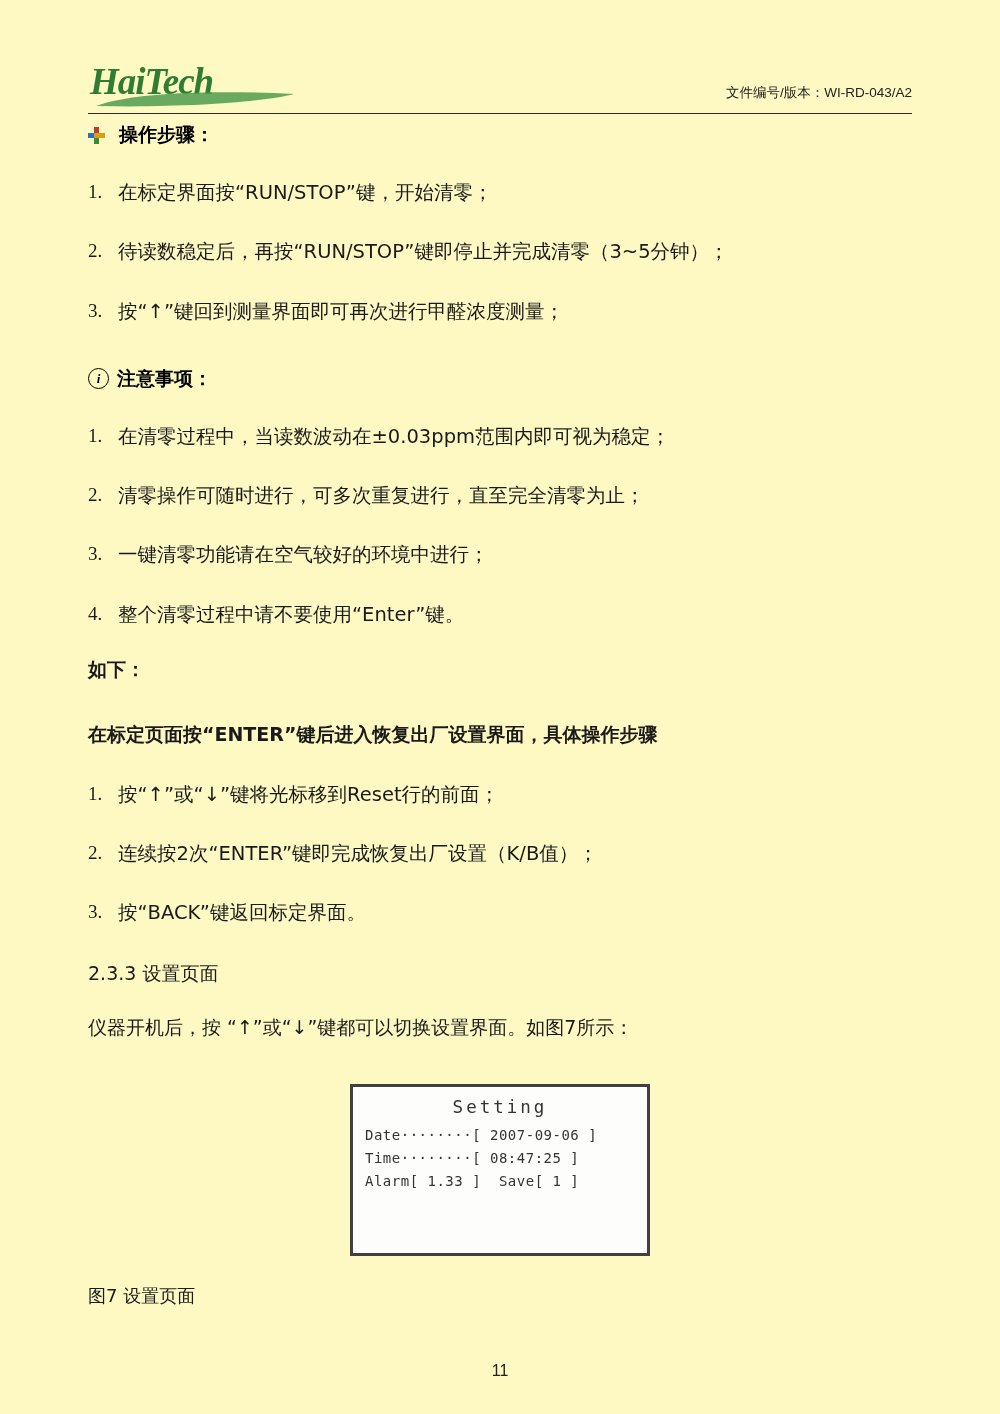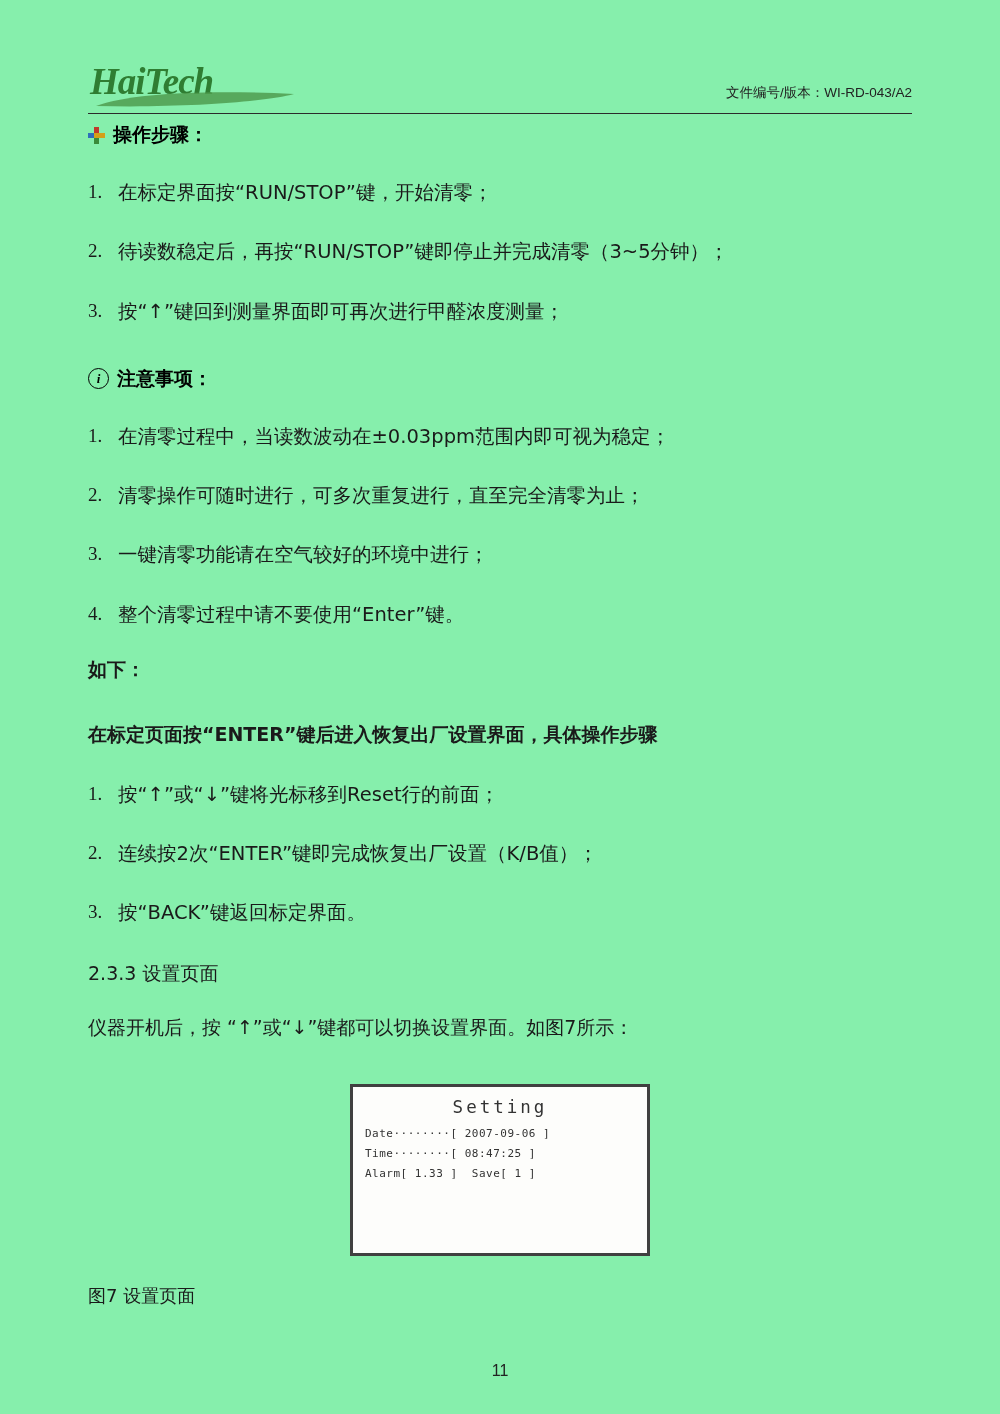--- a/index.html
+++ b/index.html
@@ -11,21 +11,21 @@
     width: 1000px;
     height: 1414px;
     position: relative;
     font-family: "Liberation Serif", serif;
     color: #1a1a1a;
     overflow: hidden;
   }
   .page {
     position: absolute;
     inset: 0;
-    background: #86efac;
+    background: #fef9c3;
   }
   
   .header {
     position: absolute;
     top: 58px;
     left: 88px;
     right: 88px;
     height: 60px;
   }
   .logo {
@@ -75,21 +75,21 @@
   
   .content {
     position: absolute;
     left: 88px;
     right: 88px;
     top: 118px;
   }
   .bullet-head {
     display: flex;
     align-items: center;
-    gap: 8px;
+    gap: 14px;
     margin-top: 4px;
     font-family: "DejaVu Sans", sans-serif;
     font-weight: bold;
     font-size: 19px;
     color: #000;
   }
   .marker-cross {
     width: 17px;
     height: 17px;
     position: relative;
@@ -190,21 +190,21 @@
   .lcd-title {
     text-align: center;
     letter-spacing: 3px;
     margin-bottom: 10px;
     font-size: 17.5px;
   }
   .lcd-row {
     white-space: pre;
     letter-spacing: 0.5px;
     margin-top: 7px;
-    font-size: 11px;
+    font-size: 14px;
   }
   .fig-cap {
     margin-top: 28px;
     font-family: "DejaVu Sans", sans-serif;
     font-size: 18px;
   }
   .page-num {
     position: absolute;
     left: 0;
     right: 0;

